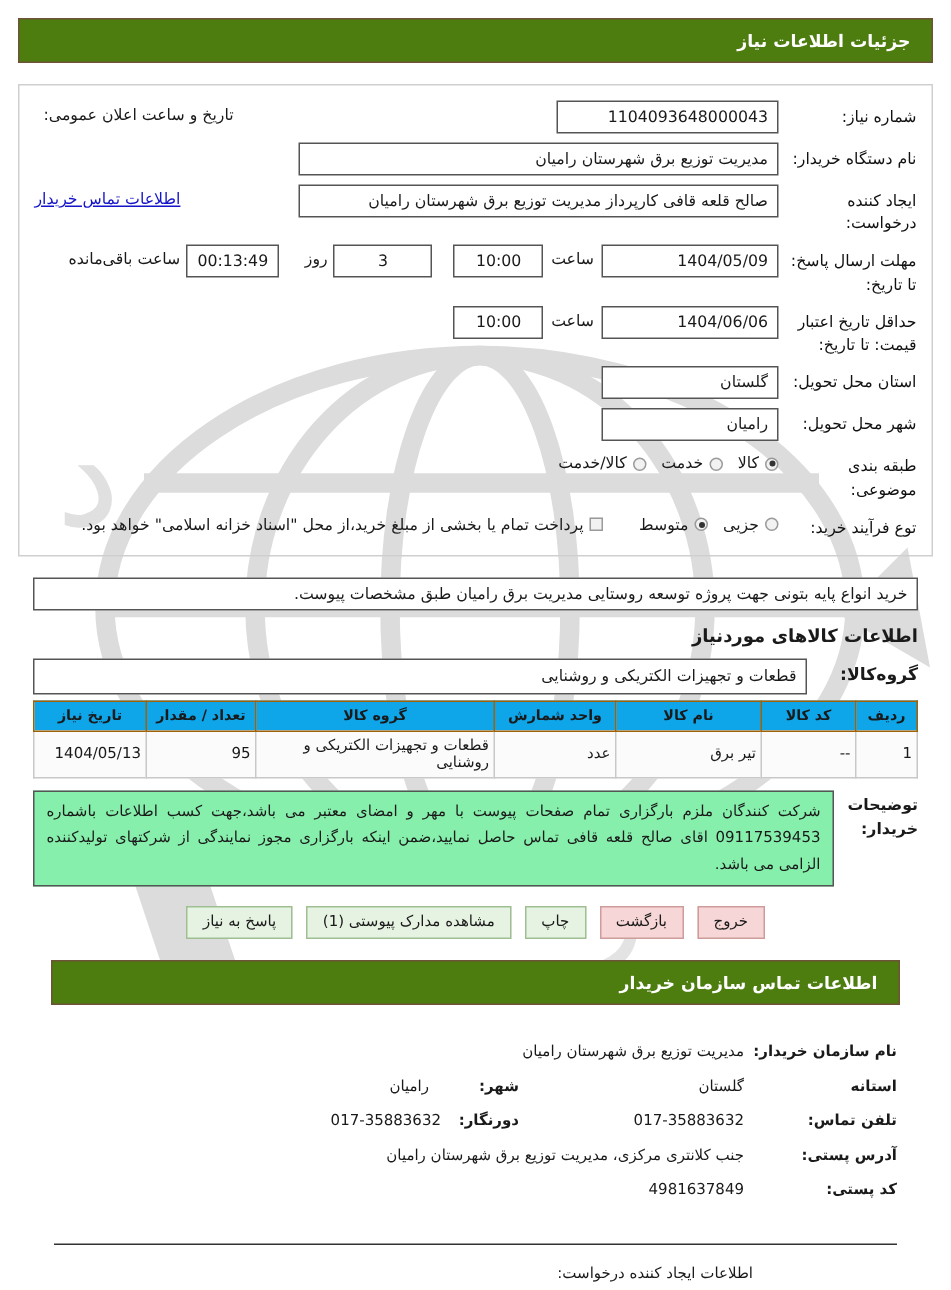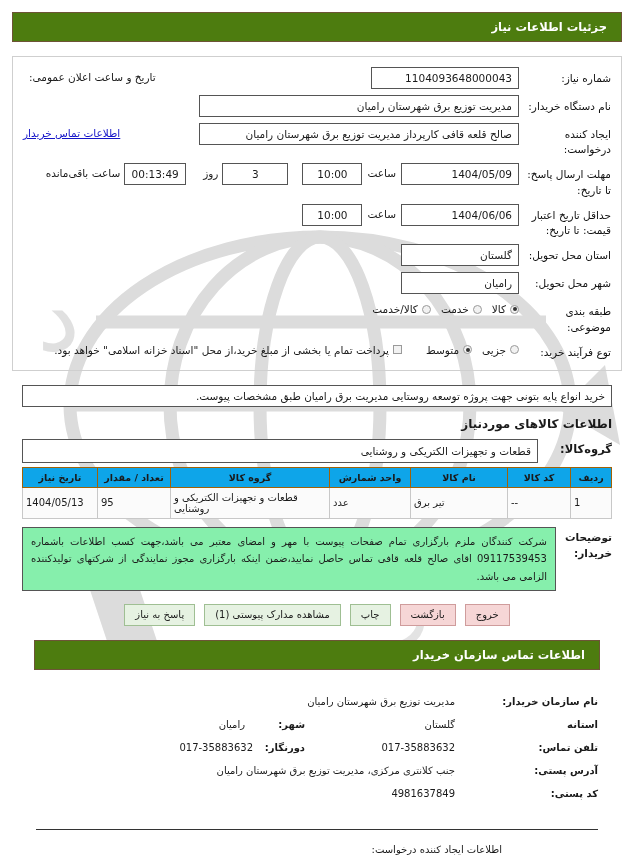--- a/index.html
+++ b/index.html
@@ -131,21 +131,21 @@
     color: #1a1a1a;
     font-weight: bold;
     padding: 4px 3px;
     text-align: center;
     font-size: 9.5px;
   }
   table.items td {
     border: 1px solid #c8c8c8;
     background: #fbfbfb;
     padding: 4px 3px;
-    text-align: left;
+    text-align: right;
     font-size: 10px;
   }
 
   
   .noterow { display: flex; align-items: flex-start; margin-top: 8px; }
   .notelbl { font-weight: bold; font-size: 10.5px; width: 56px; min-width: 56px; text-align: right; line-height: 1.5; padding-top: 3px; }
   .notebox {
     flex: 1;
     border: 1px solid #555;
     background: #86efac;
@@ -167,21 +167,21 @@
     white-space: nowrap;
     cursor: pointer;
     line-height: 14px;
   }
   .btn.green { background: #e6f2e2; border-color: #9fbf93; color: #1a1a1a; }
   .btn.red   { background: #f6d6d6; border-color: #cf9c9c; color: #1a1a1a; }
 
   
   .contact { margin-top: 10px; padding: 16px 24px 8px 24px; font-size: 10px; }
   .crow { display: flex; align-items: flex-start; margin-bottom: 12px; }
-  .ckey { font-weight: bold; width: 96px; min-width: 96px; text-align: right; font-size: 10px; margin-left: 41px; }
+  .ckey { font-weight: bold; width: 96px; min-width: 96px; text-align: right; font-size: 10px; }
   .cval { font-size: 10px; min-width: 150px; text-align: right; padding-right: 6px; }
   .ckey2 { font-weight: bold; width: 52px; min-width: 52px; text-align: right; font-size: 10px; }
   .cval2 { font-size: 10px; text-align: right; padding-right: 8px; }
   .hr { border: none; border-top: 1.5px solid #333; margin: 10px 24px 14px 24px; }
   .creator-title { font-size: 10px; margin: 4px 0 16px 0; text-align: right; padding-right: 96px; }
 </style>
 </head>
 <body>
 
 <div class="page">

